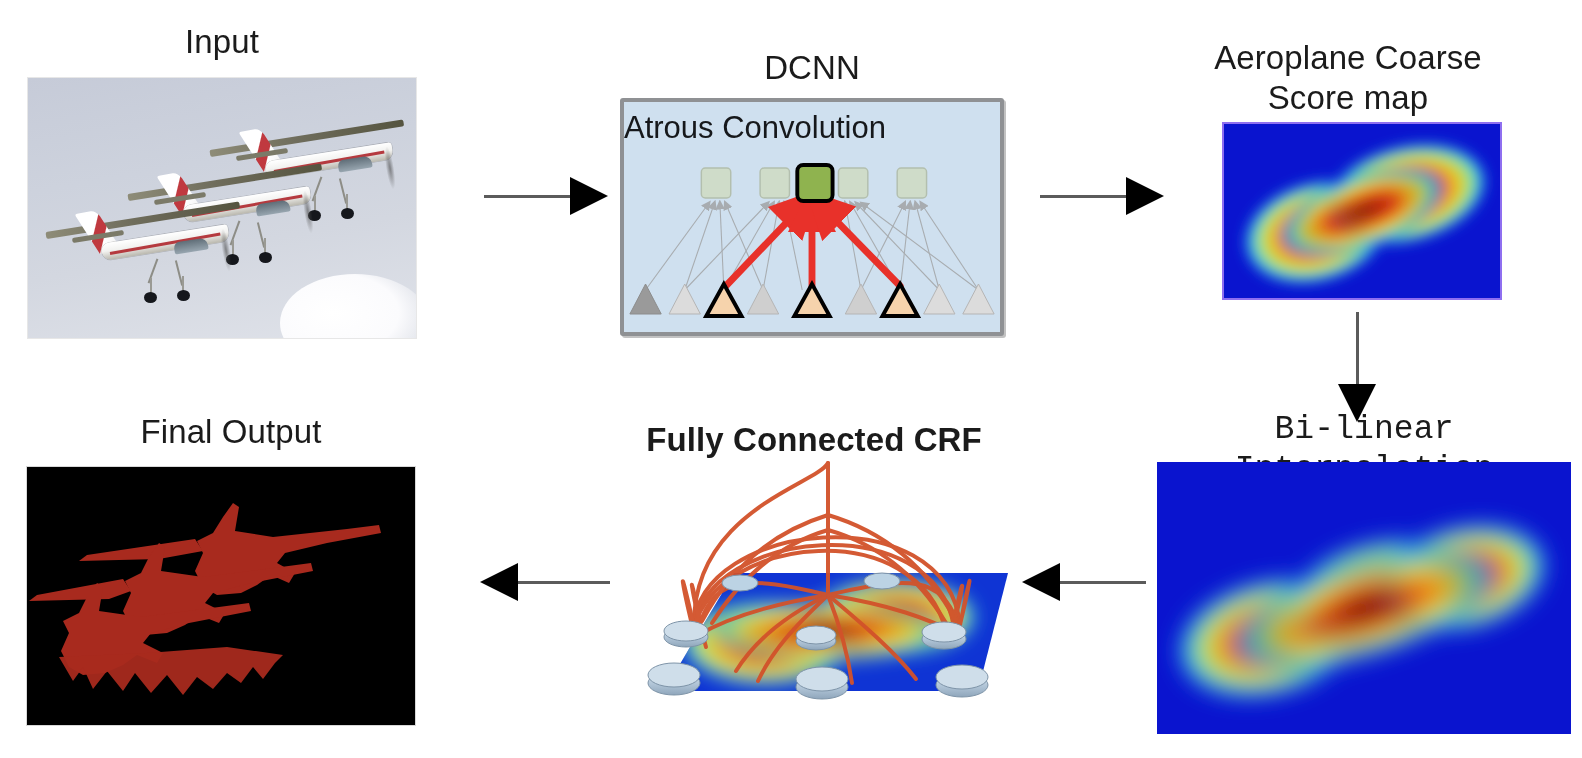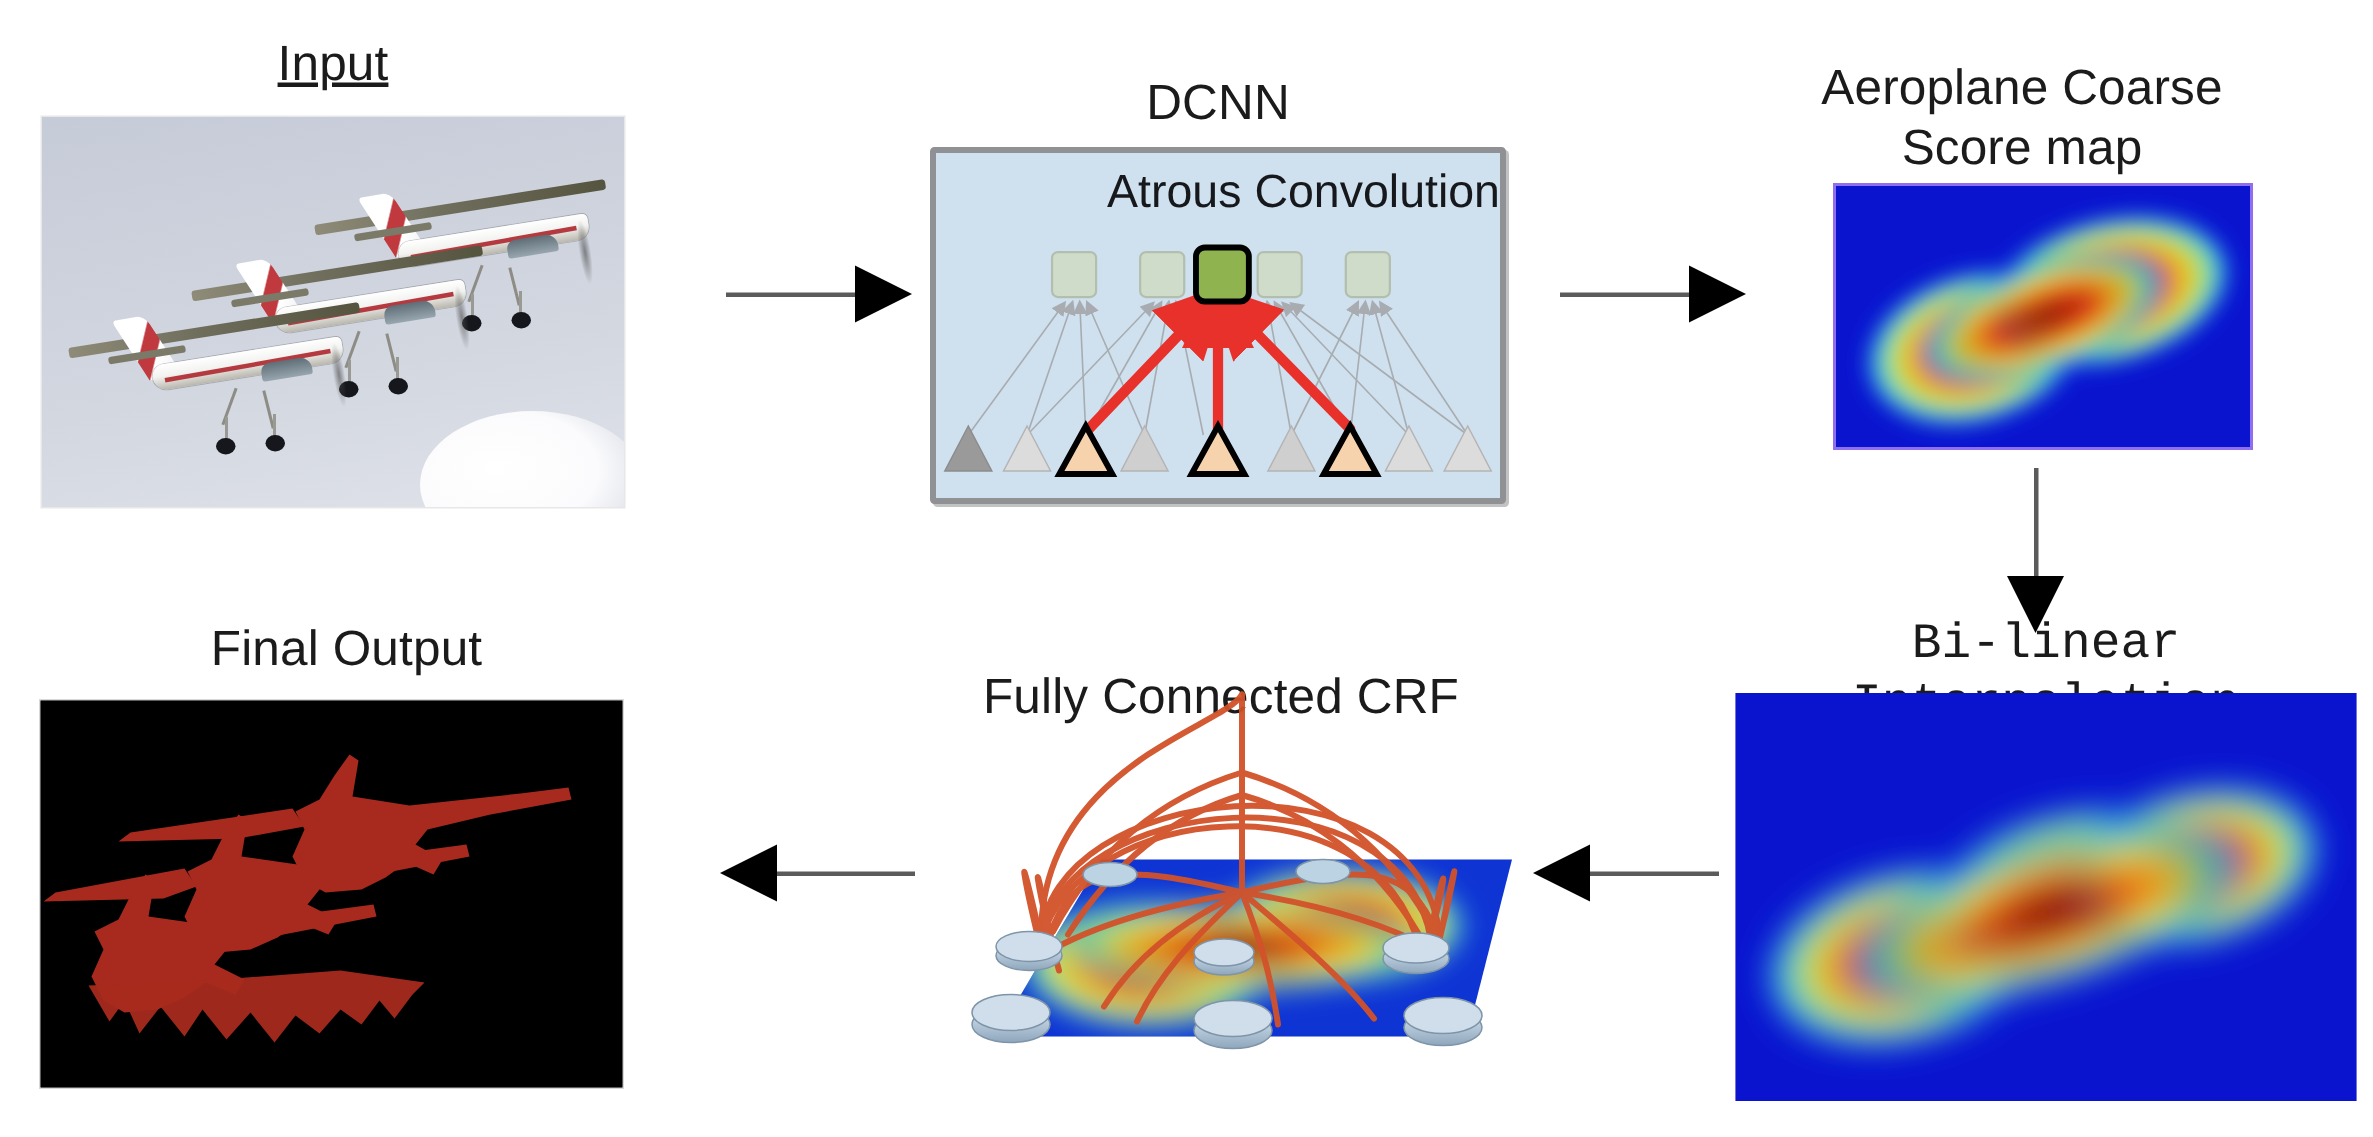--- a/index.html
+++ b/index.html
@@ -100,21 +100,21 @@
   
   #dcnn-box {
     left: 620px; top: 98px; width: 384px; height: 238px;
     background: #cfe0ef;
     border: 4px solid #8f9194;
     border-radius: 3px;
     box-shadow: 2px 2px 0 rgba(120,120,120,.45);
   }
   #dcnn-box .inner-title {
     position: absolute; left: 0; right: 0; top: 8px;
-    text-align: right; font-size: 31px; color: #16181b;
+    text-align: left; font-size: 31px; color: #16181b;
   }
   .atrous-canvas { position: absolute; left: 0; top: 52px; width: 100%; height: 180px; }
 
   
   #coarse-map {
     left: 1224px; top: 124px; width: 276px; height: 174px;
     box-shadow: 0 0 0 2px #8f6ff0;
   }
   #interp-map {
     left: 1157px; top: 462px; width: 414px; height: 272px;
@@ -159,21 +159,21 @@
     border-left: 19px solid transparent;
     border-right: 19px solid transparent;
     border-top: 38px solid #000;
   }
 </style>
 </head>
 <body>
 
 <div id="stage">
 
-  <div class="lbl" style="left:28px; top:22px; width:388px;text-decoration:underline;">Input</div>
+  <div class="lbl" style="left:28px; top:22px; width:388px;">Input</div>
 
   <div class="panel" id="input-photo">
     <div class="cloud"></div>
 
     <div class="plane" style="left:182px; top:46px; transform:scale(1.0);">
       <div class="wing-top"></div>
       <div class="tail"></div>
       <div class="tailplane"></div>
       <div class="fuselage"></div>
       <div class="stripe"></div>
@@ -367,21 +367,21 @@
         <ellipse cx="208" cy="148" rx="138" ry="48" fill="url(#ig1)" opacity="0.8" transform="rotate(-17 208 148)"></ellipse>
       </g>
     </svg>
   </div>
 
   <div class="arrow left" style="left:1022px; top:562px; width:124px; height:40px;">
     <div class="shaft" style="width:90px;"></div>
     <div class="head"></div>
   </div>
 
-  <div class="lbl" style="left:604px; top:444px; width:420px;">Fully Connected CRF</div>
+  <div class="lbl" style="left:604px; top:420px; width:420px;font-weight:bold;">Fully Connected CRF</div>
 
   <div class="panel" id="crf-figure">
     <svg width="100%" height="100%" viewBox="0 0 400 260">
       <defs>
         <linearGradient id="surfgrad" x1="0" y1="0" x2="1" y2="0.3">
           <stop offset="0%" stop-color="#2b7fe8"></stop>
           <stop offset="18%" stop-color="#43d3d0"></stop>
           <stop offset="34%" stop-color="#d9e63f"></stop>
           <stop offset="46%" stop-color="#ea5a1d"></stop>
           <stop offset="56%" stop-color="#f0c61e"></stop>

